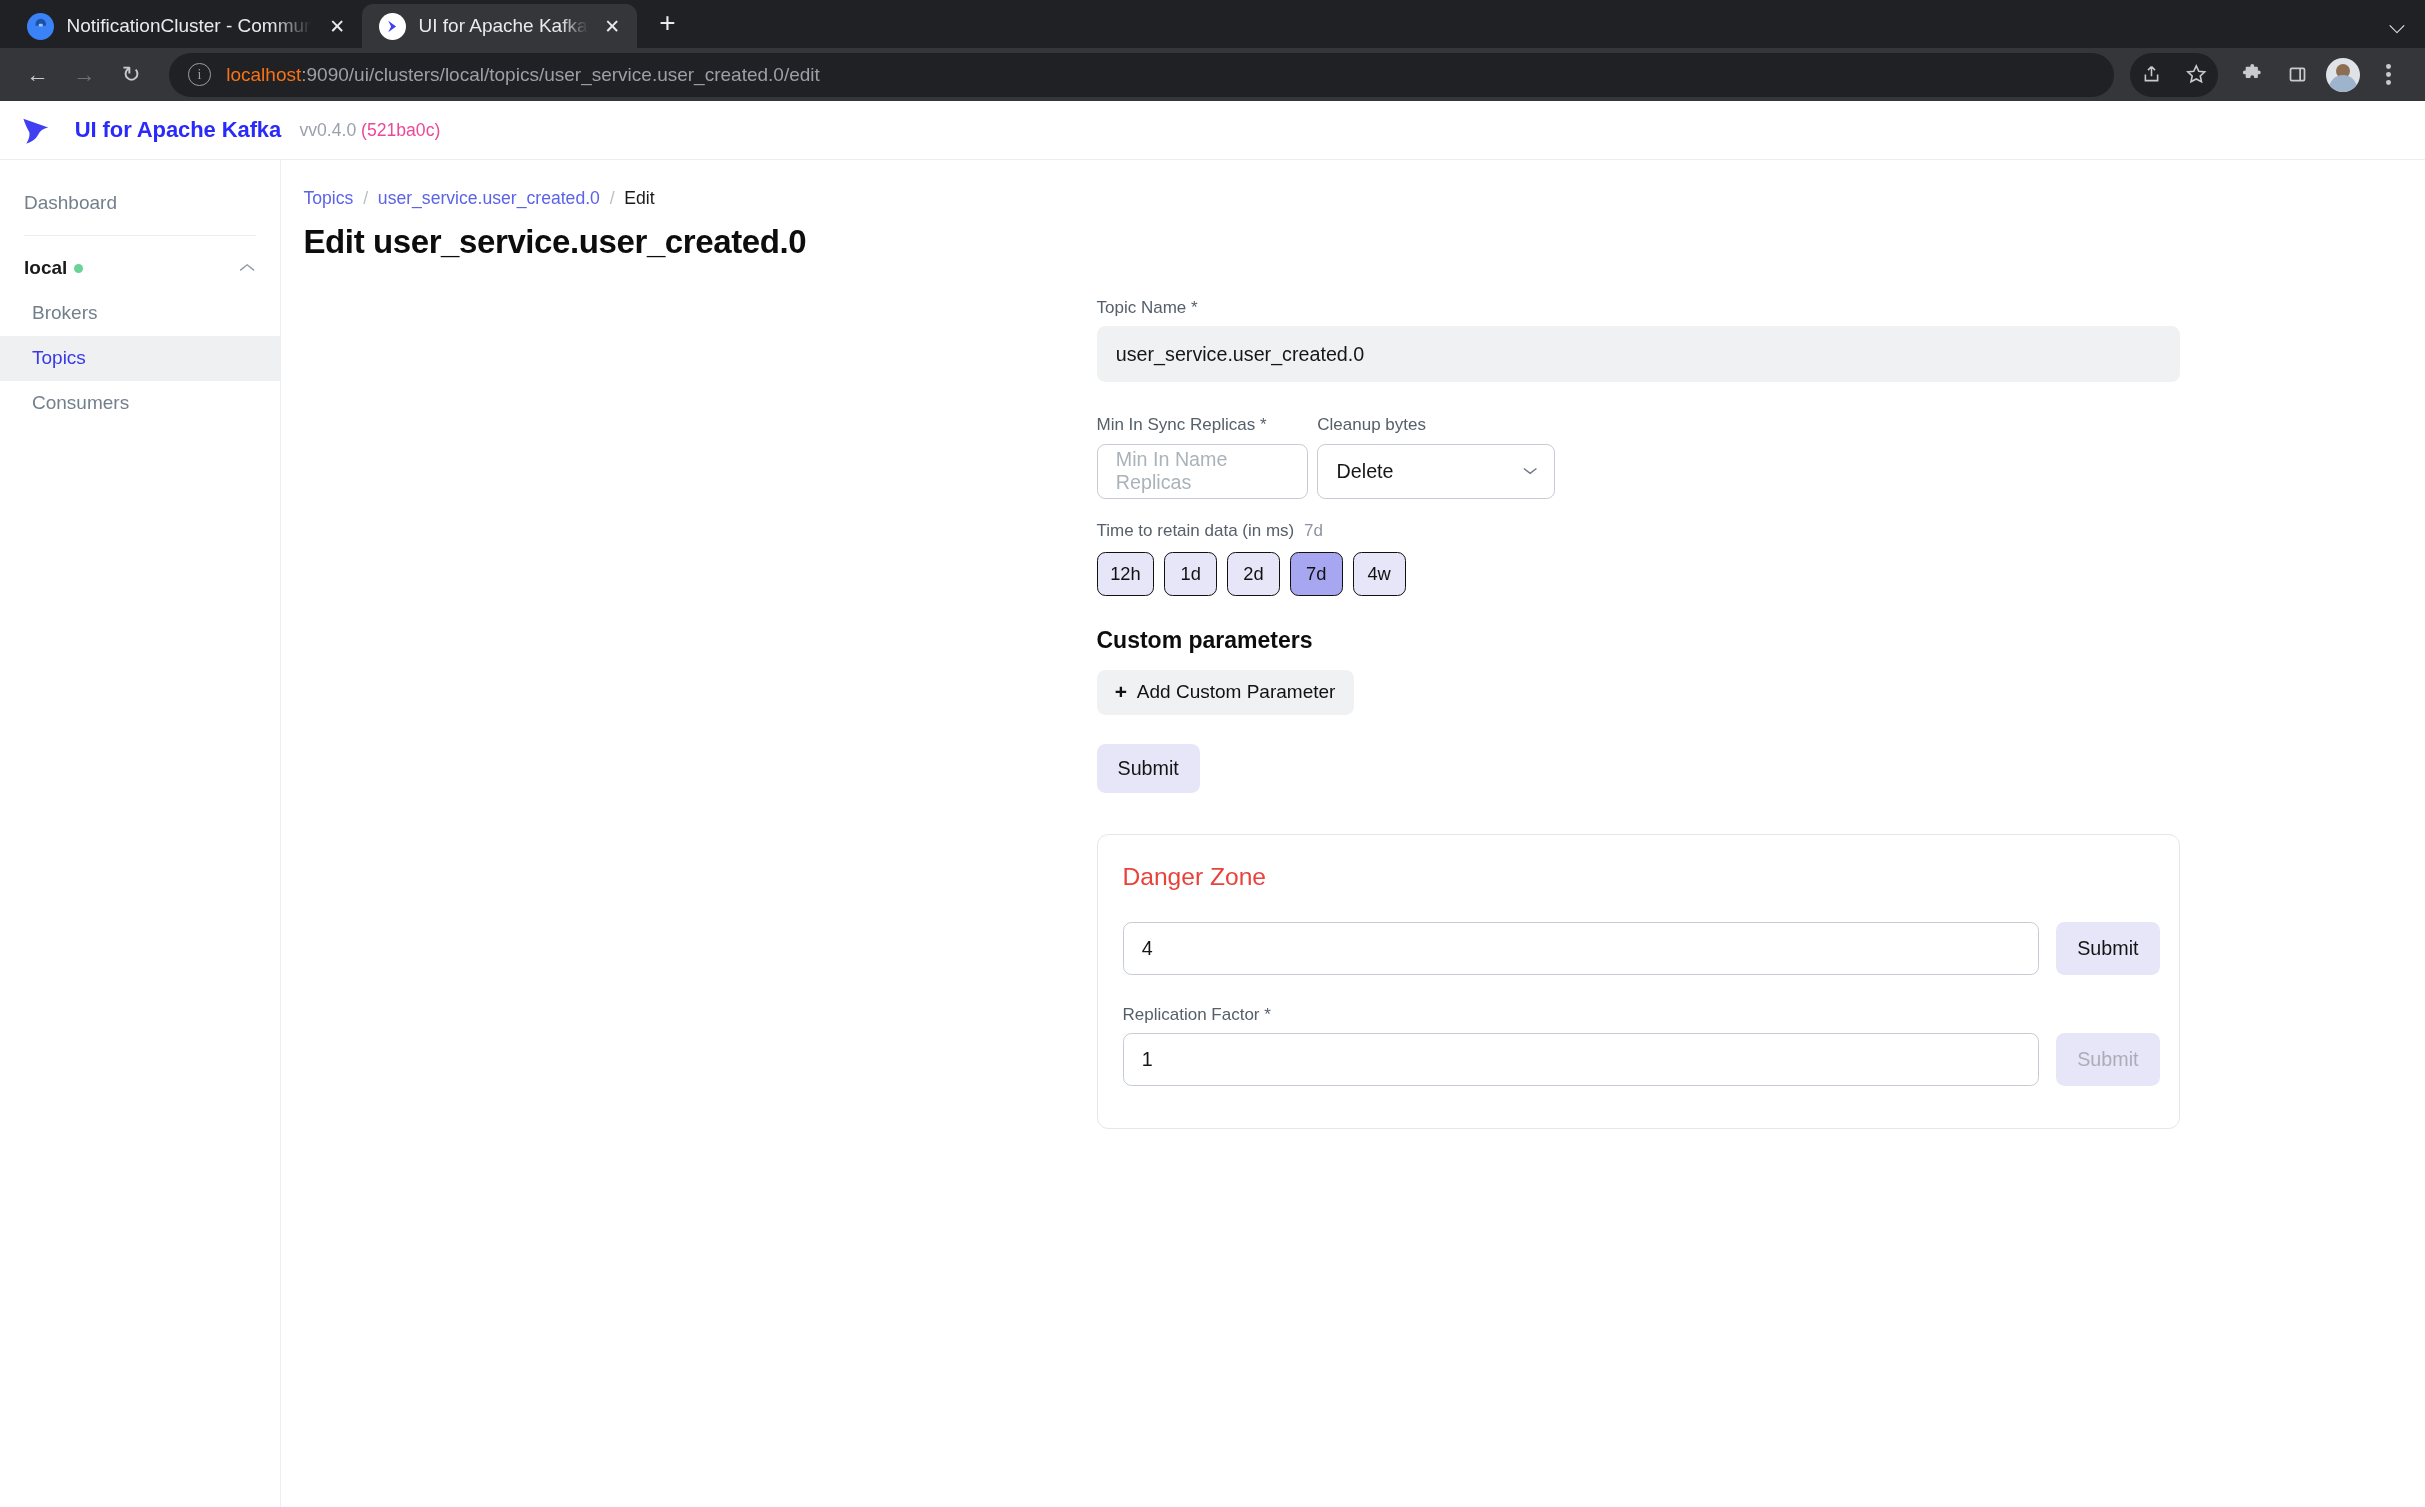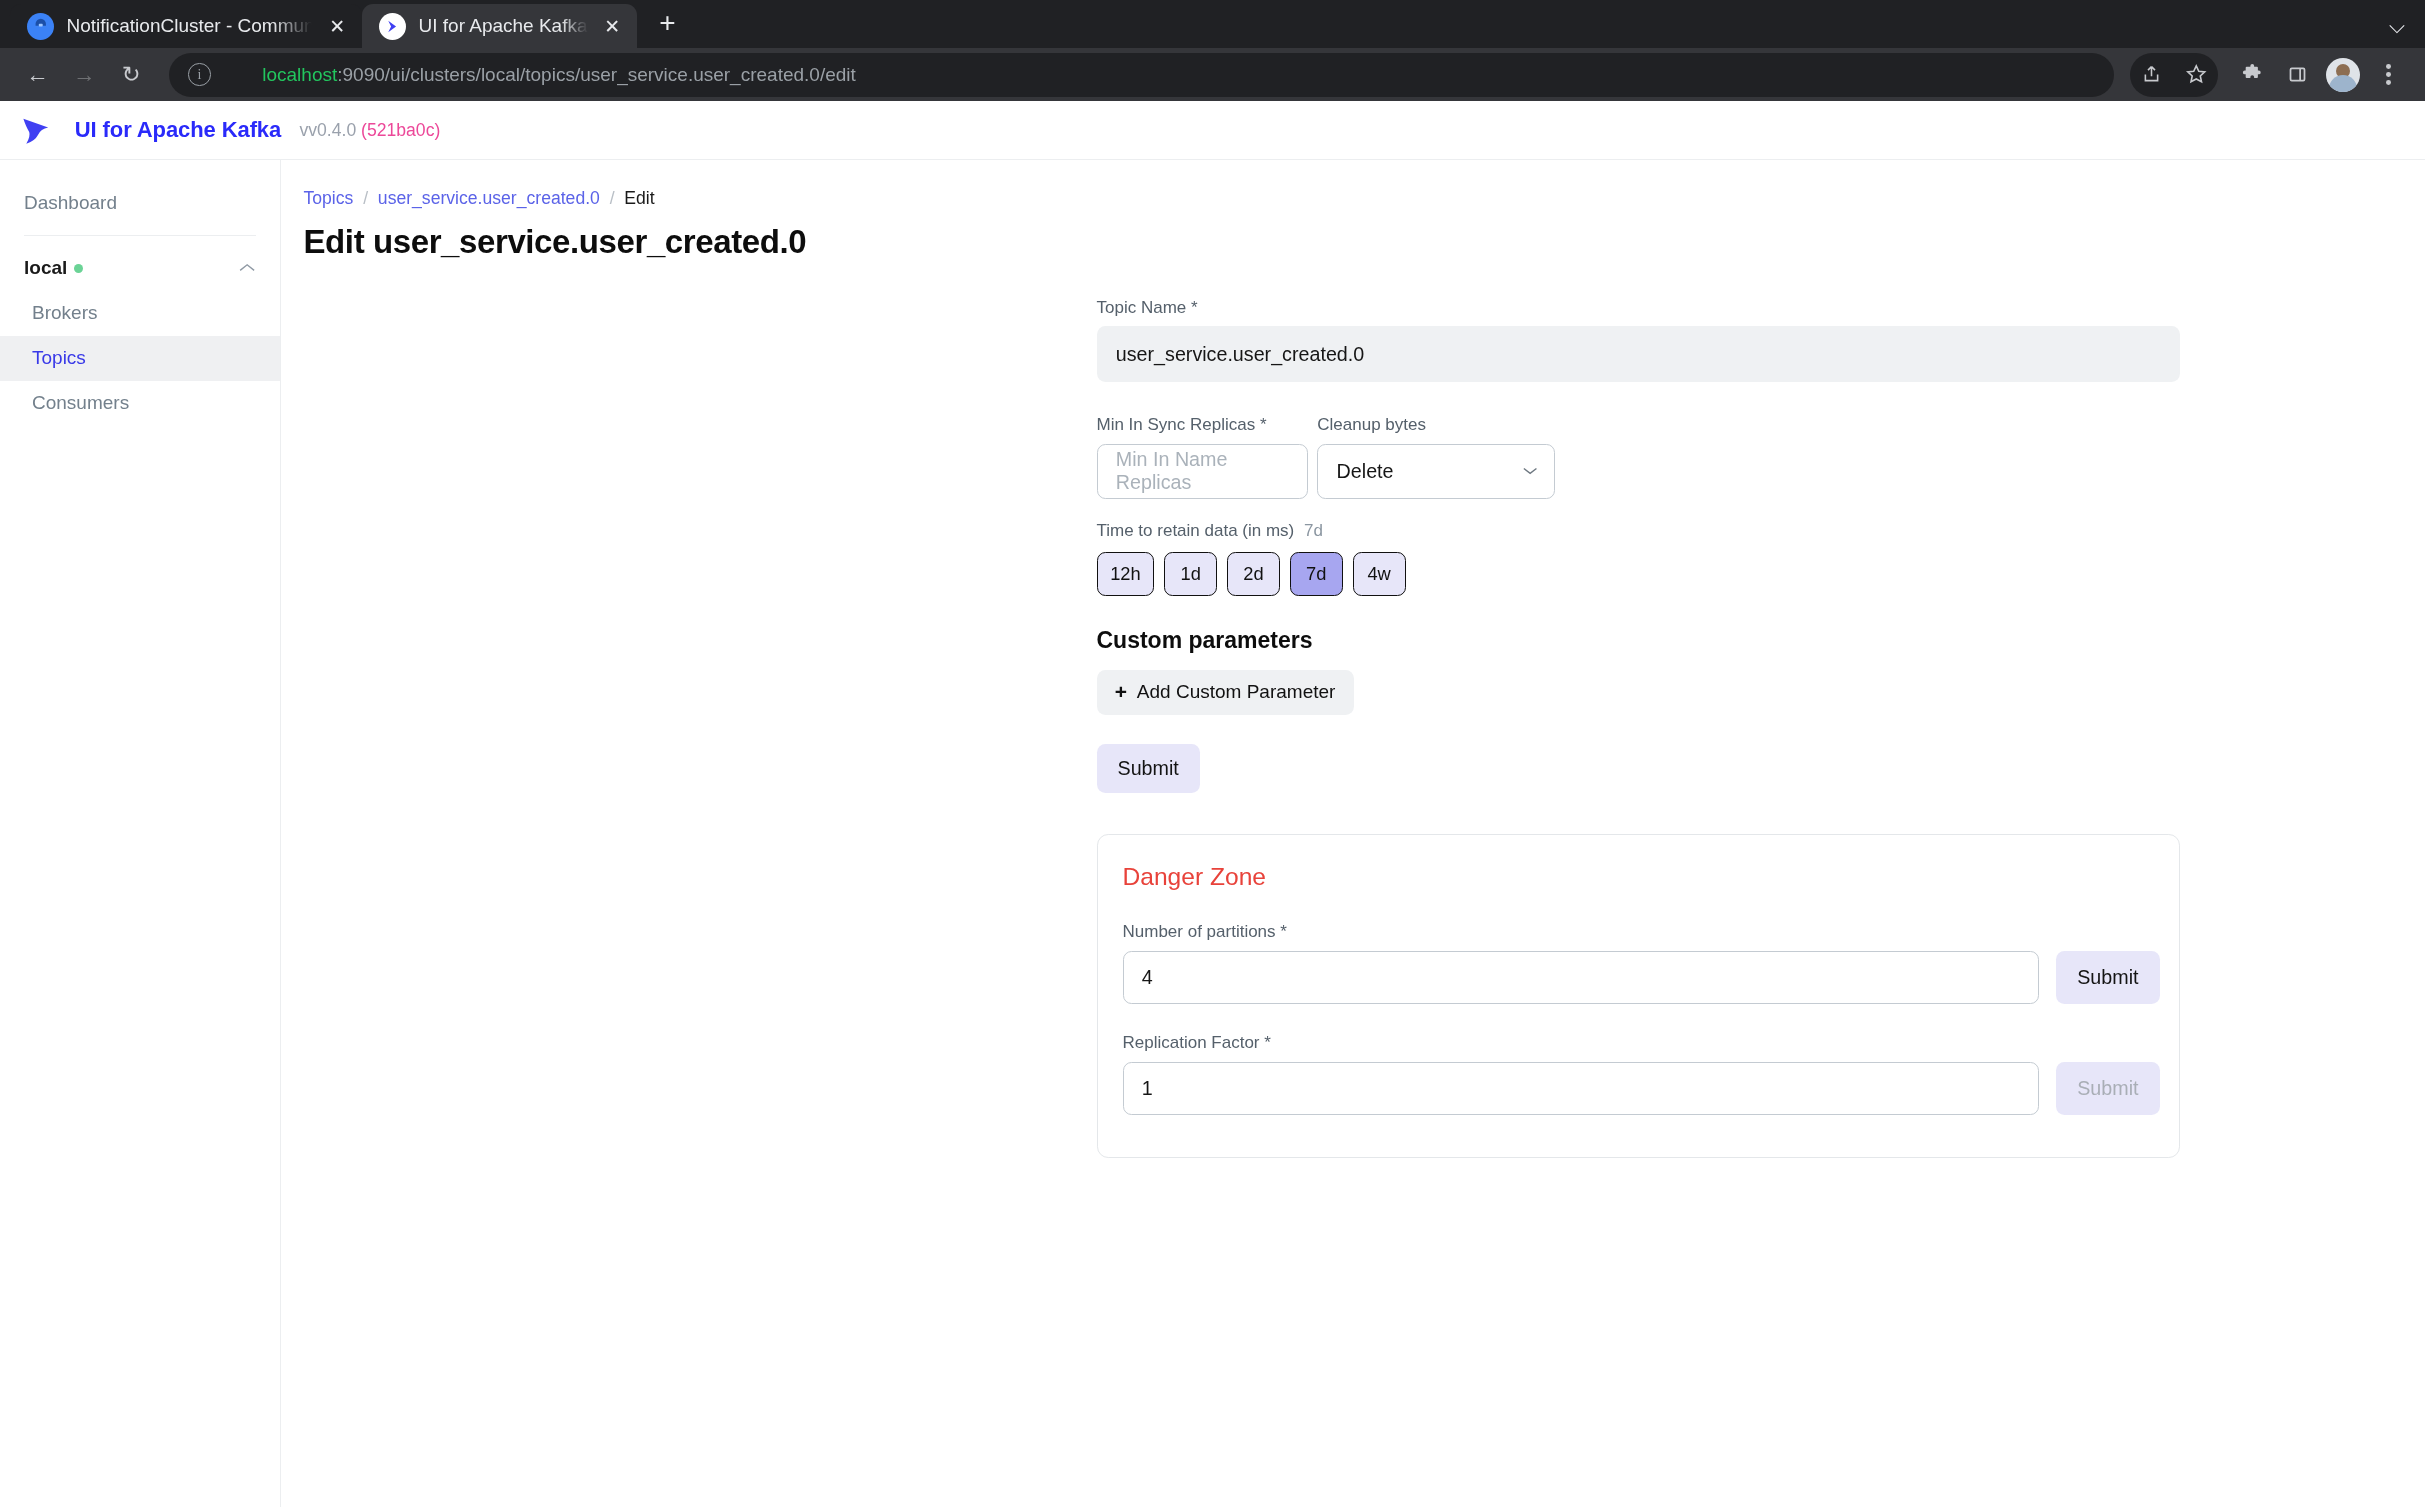--- a/index.html
+++ b/index.html
@@ -106,21 +106,21 @@
     width: 22.5px; height: 22.5px;
     border: 1.4px solid #9aa0a6;
     border-radius: 50%;
     color: #9aa0a6;
     font-size: 14px;
     display: flex; align-items: center; justify-content: center;
     flex: none;
     font-family: "Liberation Serif", serif;
   }
   .url { font-size: 19px; white-space: nowrap; overflow: hidden; }
-  .url .host { color: #22c55e; margin-left: 36px; }
+  .url .host { color: #f97316; }
   .url .rest { color: #9aa0a6; }
   .tb-right { display: flex; align-items: center; gap: 1.4px; }
   .tb-icon {
     width: 44px; height: 44px;
     display: flex; align-items: center; justify-content: center;
     color: #c8cace;
     flex: none;
   }
   .omni-actions {
     display: flex; align-items: center;
@@ -523,21 +523,20 @@
 
         <div>
           <button class="btn-submit">Submit</button>
         </div>
 
         
         <div class="danger-card">
           <div class="danger-title">Danger Zone</div>
 
           <div class="danger-field">
-            <span class="field-label">Number of partitions *</span>
             <div class="danger-inline">
               <div class="input">4</div>
               <button class="btn-submit">Submit</button>
             </div>
           </div>
 
           <div class="gap-28"></div>
 
           <div class="danger-field">
             <span class="field-label">Replication Factor *</span>

